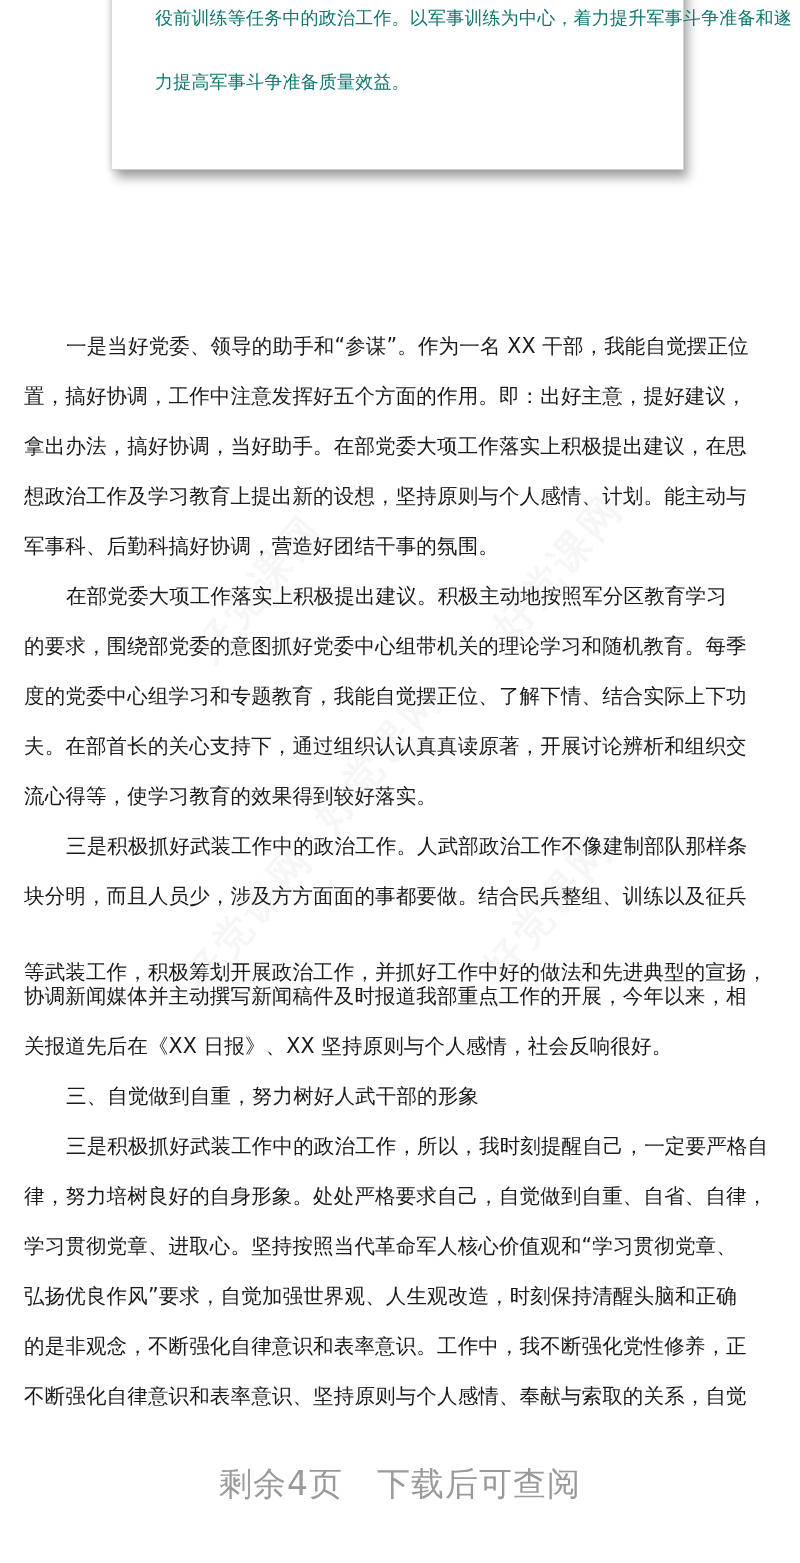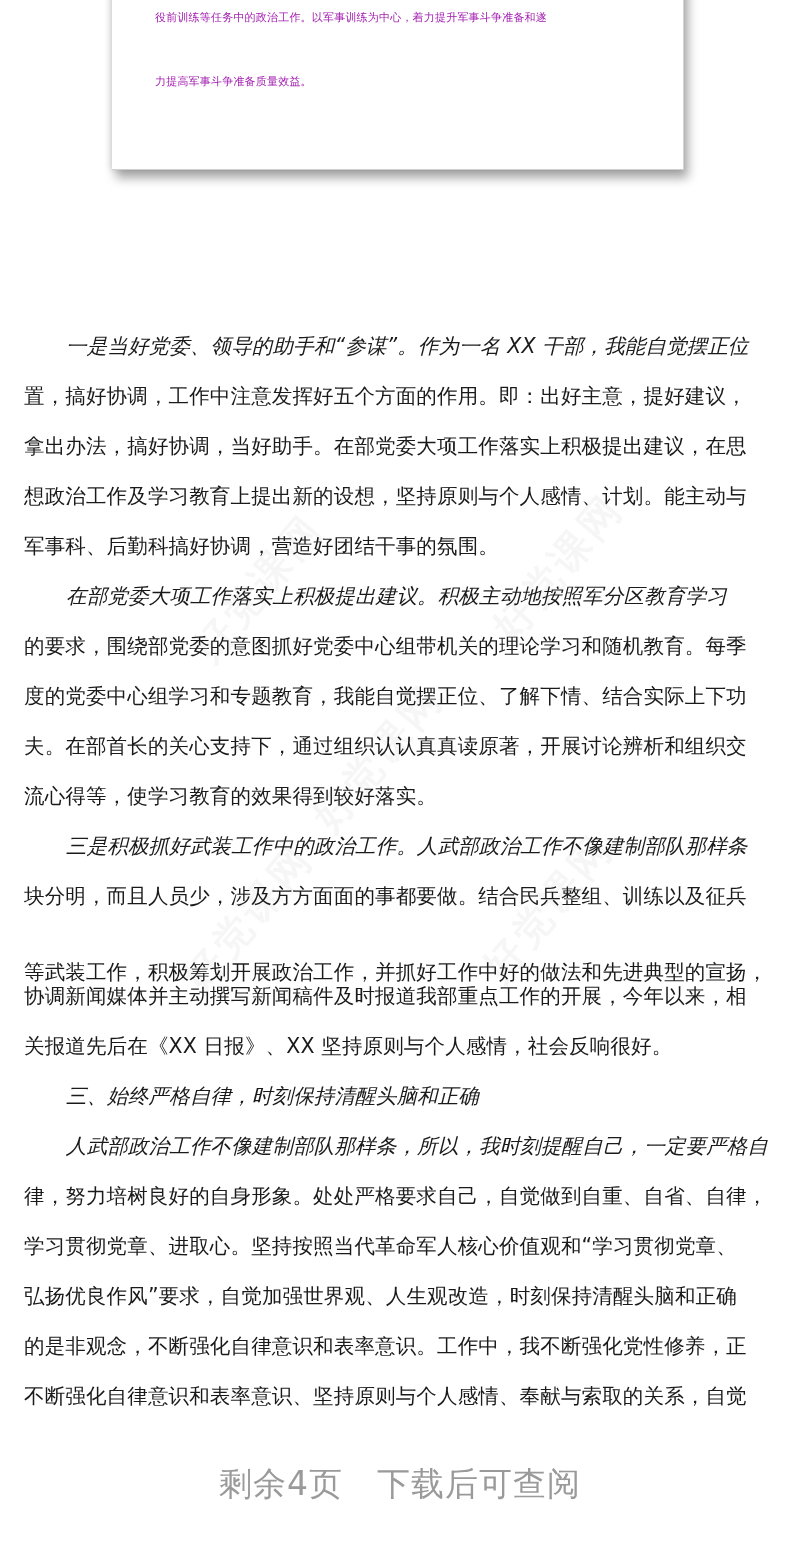--- a/index.html
+++ b/index.html
@@ -22,38 +22,38 @@
       width: 571px;
       height: 189px;
       background: #ffffff;
       box-shadow: 4px 8px 10px rgba(0,0,0,0.35), -2px 0 6px rgba(0,0,0,0.12);
       border-right: 1px solid #d4d4d4;
       border-bottom: 1px solid #cfcfcf;
     }
     .preview-card .card-line {
       position: absolute;
       left: 43px;
-      font-size: 11px;
+      font-size: 18px;
       line-height: 16px;
       white-space: nowrap;
-      color: #a21caf;
+      color: #0f766e;
       letter-spacing: 0.2px;
+      font-family: Liberation Serif, serif;
     }
     .main-text .line {
       position: absolute;
       left: 24px;
       font-size: 20.5px;
       line-height: 26px;
       white-space: nowrap;
       color: #1a1a1a;
       letter-spacing: 0.15px;
     }
     .main-text .line.indent {
       left: 66px;
-      font-style: italic;
     }
     .watermark {
       position: absolute;
       font-size: 40px;
       color: rgba(0,0,0,0.035);
       transform: rotate(-50deg);
       white-space: nowrap;
       pointer-events: none;
       font-weight: bold;
       letter-spacing: 4px;
@@ -96,22 +96,22 @@
   <div class="line indent" style="top:583px">在部党委大项工作落实上积极提出建议。积极主动地按照军分区教育学习</div>
   <div class="line" style="top:633px">的要求，围绕部党委的意图抓好党委中心组带机关的理论学习和随机教育。每季</div>
   <div class="line" style="top:683px">度的党委中心组学习和专题教育，我能自觉摆正位、了解下情、结合实际上下功</div>
   <div class="line" style="top:733px">夫。在部首长的关心支持下，通过组织认认真真读原著，开展讨论辨析和组织交</div>
   <div class="line" style="top:783px">流心得等，使学习教育的效果得到较好落实。</div>
   <div class="line indent" style="top:833px">三是积极抓好武装工作中的政治工作。人武部政治工作不像建制部队那样条</div>
   <div class="line" style="top:883px">块分明，而且人员少，涉及方方面面的事都要做。结合民兵整组、训练以及征兵</div>
   <div class="line" style="top:959px">等武装工作，积极筹划开展政治工作，并抓好工作中好的做法和先进典型的宣扬，</div>
   <div class="line" style="top:983px">协调新闻媒体并主动撰写新闻稿件及时报道我部重点工作的开展，今年以来，相</div>
   <div class="line" style="top:1033px">关报道先后在《XX 日报》、XX 坚持原则与个人感情，社会反响很好。</div>
-  <div class="line indent" style="top:1083px">三、始终严格自律，时刻保持清醒头脑和正确</div>
-  <div class="line indent" style="top:1133px">人武部政治工作不像建制部队那样条，所以，我时刻提醒自己，一定要严格自</div>
+  <div class="line indent" style="top:1083px">三、自觉做到自重，努力树好人武干部的形象</div>
+  <div class="line indent" style="top:1133px">三是积极抓好武装工作中的政治工作，所以，我时刻提醒自己，一定要严格自</div>
   <div class="line" style="top:1183px">律，努力培树良好的自身形象。处处严格要求自己，自觉做到自重、自省、自律，</div>
   <div class="line" style="top:1233px">学习贯彻党章、进取心。坚持按照当代革命军人核心价值观和“学习贯彻党章、</div>
   <div class="line" style="top:1283px">弘扬优良作风”要求，自觉加强世界观、人生观改造，时刻保持清醒头脑和正确</div>
   <div class="line" style="top:1333px">的是非观念，不断强化自律意识和表率意识。工作中，我不断强化党性修养，正</div>
   <div class="line" style="top:1383px">不断强化自律意识和表率意识、坚持原则与个人感情、奉献与索取的关系，自觉</div>
 </div>
 
 <div class="footer-note">
   <span>剩余4页</span><span class="gap"></span><span>下载后可查阅</span>
 </div>

